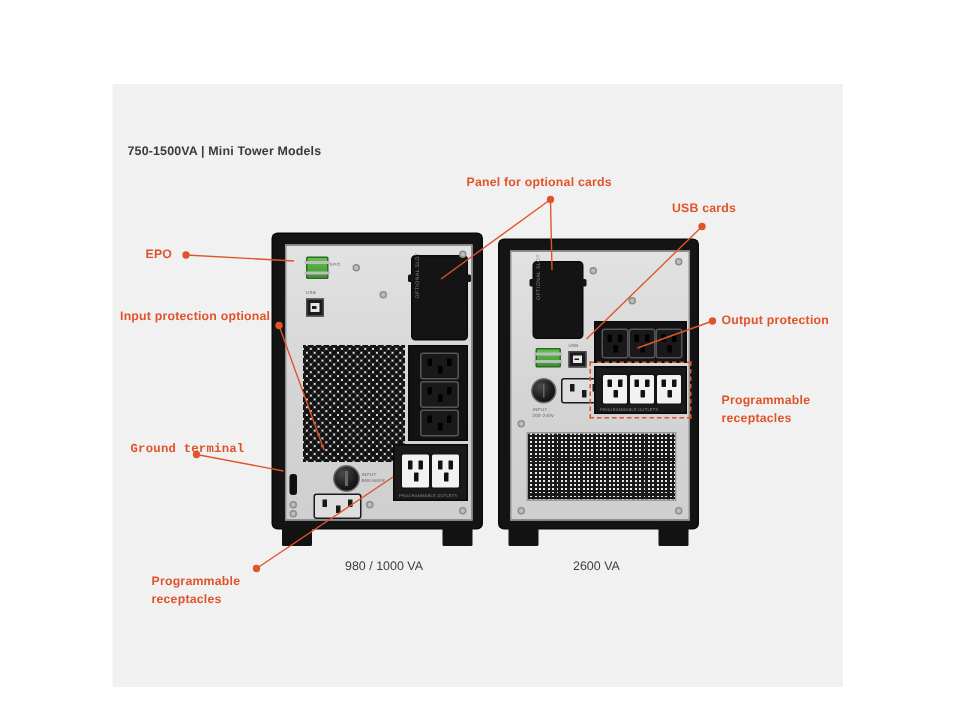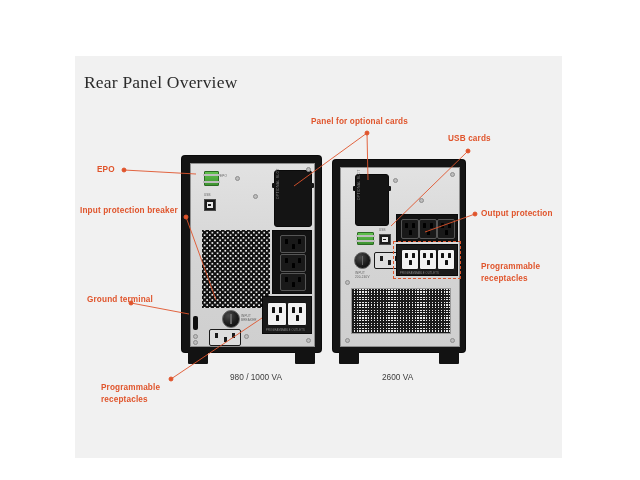--- a/index.html
+++ b/index.html
@@ -149,21 +149,21 @@
     position:absolute;font-size:8.3px;color:#3d3d3d;white-space:nowrap;
   }
 </style>
 </head>
 <body>
 
 <div id="stage">
 
   <div id="panel"></div>
 
-  <div id="title">Rear Panel Overview</div>
+  <div id="subtitle">750-1500VA | Mini Tower Models</div>
 
   <div class="unit" style="left:182px;top:156px;width:139px;height:196px;">
     <div class="shell"></div>
 
     <div class="face" style="left:8px;top:7px;width:123px;height:182px;">
 
       <div class="epo" style="left:13px;top:7px;width:13px;height:13px;"></div>
       <div class="microtxt" style="left:29px;top:10px;">EPO</div>
 
       <div class="microtxt" style="left:13px;top:29px;">USB</div>
@@ -338,23 +338,23 @@
       <line x1="468" y1="151" x2="391" y2="226"></line>
       <circle cx="468" cy="151" r="2"></circle>
 
       <line x1="475" y1="214" x2="425" y2="232"></line>
       <circle cx="475" cy="214" r="2"></circle>
     </g>
   </svg>
 
   <div class="clabel" style="left:97px;top:164px;">EPO</div>
 
-  <div class="clabel" style="left:80px;top:205px;">Input protection breaker</div>
-
-  <div class="clabel" style="left:87px;top:294px;">Ground terminal</div>
+  <div class="clabel" style="left:80px;top:205px;">Input protection optional</div>
+
+  <div class="clabel" style="left:87px;top:294px;font-family:Liberation Mono, monospace;">Ground terminal</div>
 
   <div class="clabel" style="left:101px;top:382px;">Programmable</div>
   <div class="clabel" style="left:101px;top:394px;">receptacles</div>
 
   <div class="clabel" style="left:311px;top:116px;">Panel for optional cards</div>
 
   <div class="clabel" style="left:448px;top:133px;">USB cards</div>
 
   <div class="clabel" style="left:481px;top:208px;">Output protection</div>
 

